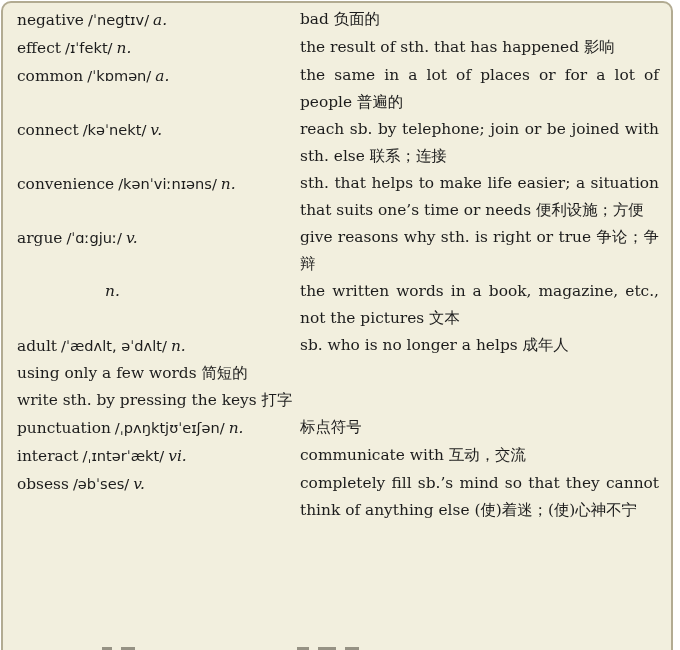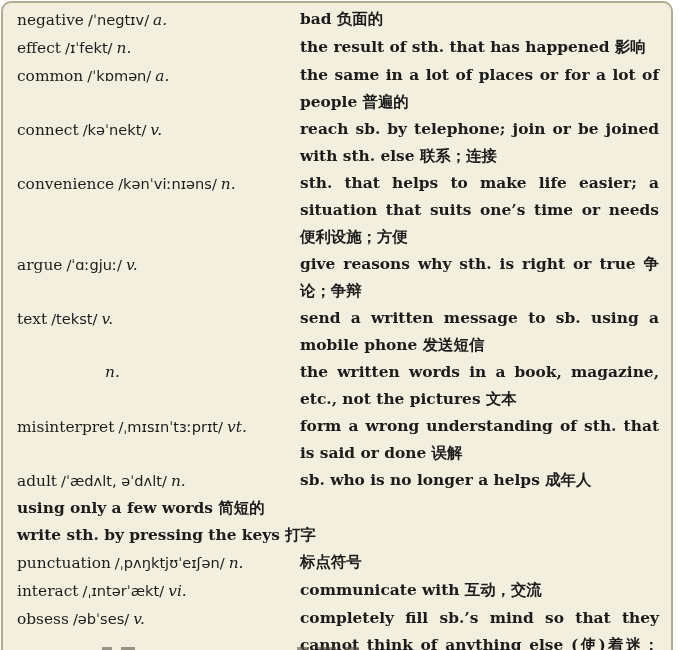--- a/index.html
+++ b/index.html
@@ -46,21 +46,20 @@
   .phon {
     font-family: "DejaVu Sans", "Liberation Sans", sans-serif;
     font-size: 14.6px;
     margin-right: 4px;
   }
   .pos { font-style: italic; }
   .row.indent .pos { margin-left: 88px; }
   .def {
     flex: 1;
     text-align: justify;
-    font-weight: bold;
   }
   
   .clipped-row {
     position: absolute;
     left: 0;
     top: 646px;
     width: 680px;
     height: 4px;
     overflow: hidden;
     pointer-events: none;
@@ -120,41 +119,29 @@
     <div class="def">sth. that helps to make life easier; a situation that suits one’s time or needs 便利设施；方便</div>
   </div>
 
   <div class="row">
     <div class="left">
       <span class="term">argue</span><span class="phon">/ˈɑːgjuː/</span><span class="pos">v.</span>
     </div>
     <div class="def">give reasons why sth. is right or true 争论；争辩</div>
   </div>
 
-  <div class="row">
-    <div class="left">
-      <span class="term">text</span><span class="phon">/tekst/</span><span class="pos">v.</span>
-    </div>
-    <div class="def">send a written message to sb. using a mobile phone 发送短信</div>
-  </div>
 
   <div class="row indent">
     <div class="left">
       <span class="pos">n.</span>
     </div>
     <div class="def">the written words in a book, magazine, etc., not the pictures 文本</div>
   </div>
 
 
-  <div class="row">
-    <div class="left">
-      <span class="term">misinterpret</span><span class="phon">/ˌmɪsɪnˈtɜːprɪt/</span><span class="pos">vt.</span>
-    </div>
-    <div class="def">form a wrong understanding of sth. that is said or done 误解</div>
-  </div>
 
   <div class="row">
     <div class="left">
       <span class="term">adult</span><span class="phon">/ˈædʌlt, əˈdʌlt/</span><span class="pos">n.</span>
     </div>
     <div class="def">sb. who is no longer a helps 成年人</div>
   </div>
 
   <div class="row">
     <div class="def">using only a few words 简短的</div>

